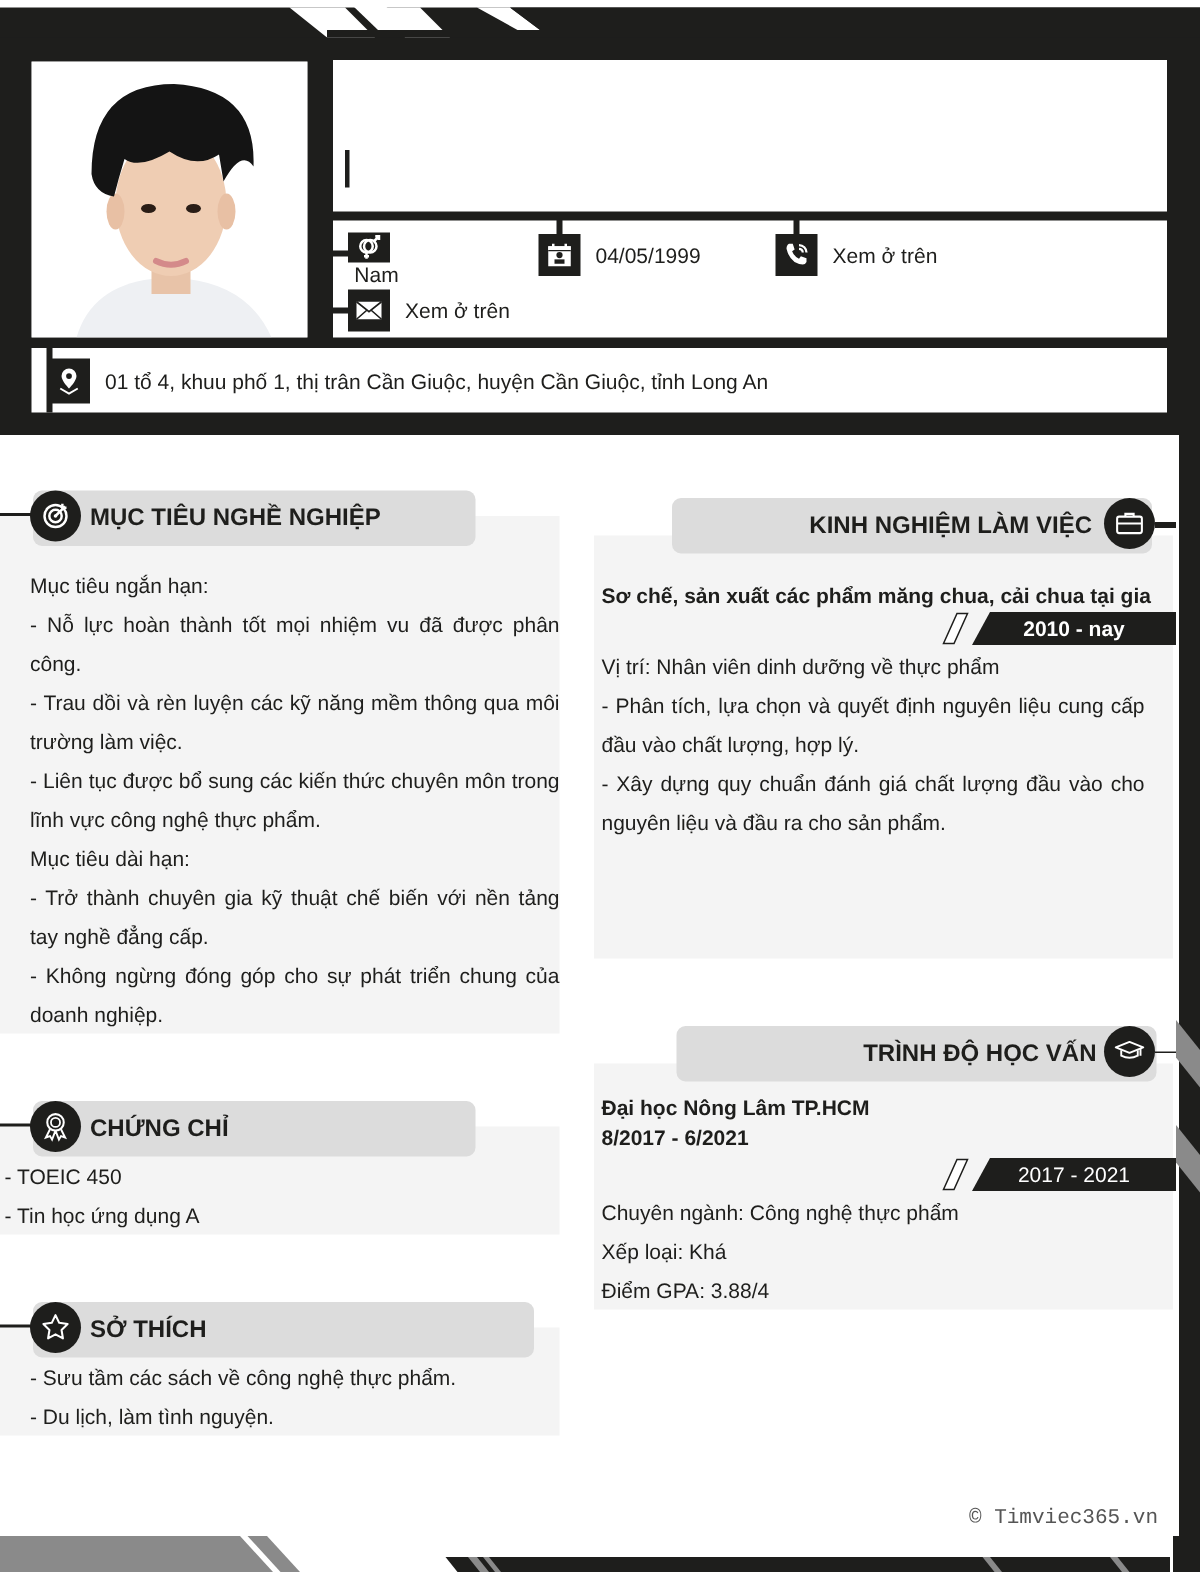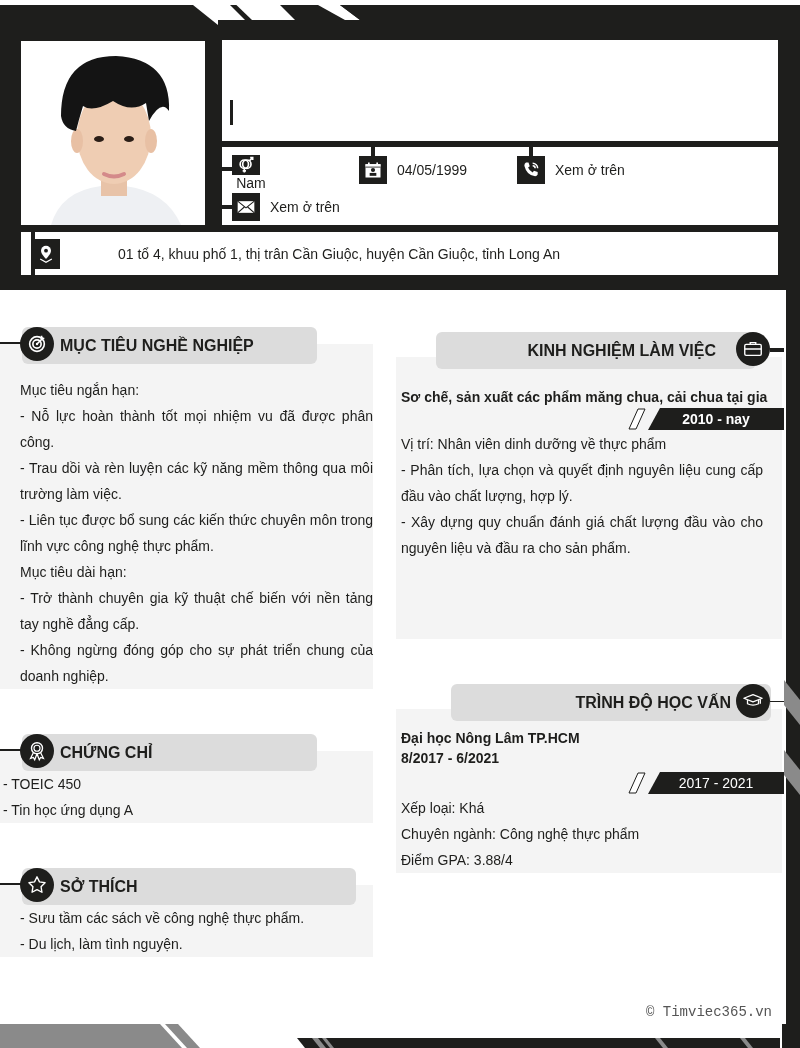--- a/index.html
+++ b/index.html
@@ -21,21 +21,21 @@
   .info-item { position: absolute; display: flex; align-items: center; height: 30px; }
   .info-icon { width: 28px; height: 28px; background: #1e1e1c; display: flex; align-items: center; justify-content: center; margin-right: 10px; position: relative; }
   .info-icon svg { width: 20px; height: 20px; }
   .info-text { font-size: 14px; color: #1e1e1c; }
   .connector-h { position: absolute; left: -10px; top: 12px; width: 10px; height: 4px; background: #1e1e1c; }
   .connector-v { position: absolute; left: 12px; top: -10px; width: 4px; height: 10px; background: #1e1e1c; }
 
   .address-box { position: absolute; left: 21px; top: 232px; width: 757px; height: 43px; background: #fff; display: flex; align-items: center; }
   .address-icon { margin-left: 11px; width: 28px; height: 30px; background: #1e1e1c; display: flex; align-items: center; justify-content: center; margin-right: 10px; position: relative; }
   .address-stripe { position: absolute; left: 10px; top: 0; width: 4px; height: 43px; background: #1e1e1c; }
-  .address-text { font-size: 14px; margin-left: 48px; }
+  .address-text { font-size: 14px; }
 
   
   .sec-head { position: absolute; height: 37px; background: #dcdcdc; border-radius: 6px; display: flex; align-items: center; }
   .sec-head .title { font-weight: bold; font-size: 16px; color: #1e1e1c; }
   .sec-icon { width: 34px; height: 34px; border-radius: 50%; background: #1e1e1c; display: flex; align-items: center; justify-content: center; position: absolute; }
   .sec-icon svg { width: 22px; height: 22px; }
   .sec-line { position: absolute; height: 4px; background: #1e1e1c; }
 
   .sec-body { position: absolute; background: #f4f4f4; font-size: 14px; line-height: 26px; color: #1e1e1c; }
   .sec-body p { text-align: justify; }
@@ -196,21 +196,21 @@
   <svg viewBox="0 0 24 24">
       <path d="M12 3l2.7 5.6 6.1.9-4.4 4.3 1 6.1L12 17l-5.4 2.9 1-6.1L3.2 9.5l6.1-.9z" stroke="#fff" stroke-width="1.5" fill="none" stroke-linejoin="round"></path>
     </svg>
 </div>
 <div class="sec-body" style="left:20px; top:905px; width:353px; background:transparent;">
   <p>- Sưu tầm các sách về công nghệ thực phẩm.</p>
   <p>- Du lịch, làm tình nguyện.</p>
 </div>
 
 <div class="sec-body" style="left:396px; top:357px; width:386px; height:282px;"></div>
-<div class="sec-head" style="left:436px; top:332px; width:320px; justify-content:flex-end;">
+<div class="sec-head" style="left:448px; top:332px; width:320px; justify-content:flex-end;">
   <span class="title" style="margin-right:40px;">KINH NGHIỆM LÀM VIỆC</span>
 </div>
 <div class="sec-icon" style="left:736px; top:332px;">
   <svg viewBox="0 0 24 24">
       <rect x="3" y="7" width="18" height="12" rx="1.5" stroke="#fff" stroke-width="1.5" fill="none"></rect>
       <path d="M9 7V5h6v2M3 12h18" stroke="#fff" stroke-width="1.5" fill="none"></path>
     </svg>
 </div>
 <div class="sec-line" style="left:770px; top:348px; width:14px;"></div>
 
@@ -243,22 +243,22 @@
   <div>Đại học Nông Lâm TP.HCM</div>
   <div>8/2017 - 6/2021</div>
 </div>
 <div class="date-tag" style="left:628px; top:772px;">
   <svg class="date-slash" viewBox="0 0 20 22">
       <polygon points="10,1 17,1 8,21 1,21" stroke="#1e1e1c" stroke-width="1" fill="#fff"></polygon>
     </svg>
   <div class="date-bar" style="width:136px;">2017 - 2021</div>
 </div>
 <div class="sec-body" style="left:401px; top:795px; width:362px; background:transparent;">
+  <p>Chuyên ngành: Công nghệ thực phẩm</p>
   <p>Xếp loại: Khá</p>
-  <p>Chuyên ngành: Công nghệ thực phẩm</p>
   <p>Điểm GPA: 3.88/4</p>
 </div>
 
 <svg style="position:absolute; left:784px; top:680px; width:16px; height:120px;" viewBox="0 0 16 120">
   <polygon points="0,0 16,20 16,45 0,25" fill="#8a8a8a"></polygon>
   <polygon points="0,70 16,90 16,115 0,95" fill="#8a8a8a"></polygon>
 </svg>
 
 <div class="footer-credit">© Timviec365.vn</div>
 <svg class="bottom-band" viewBox="0 0 800 24" preserveAspectRatio="none">

